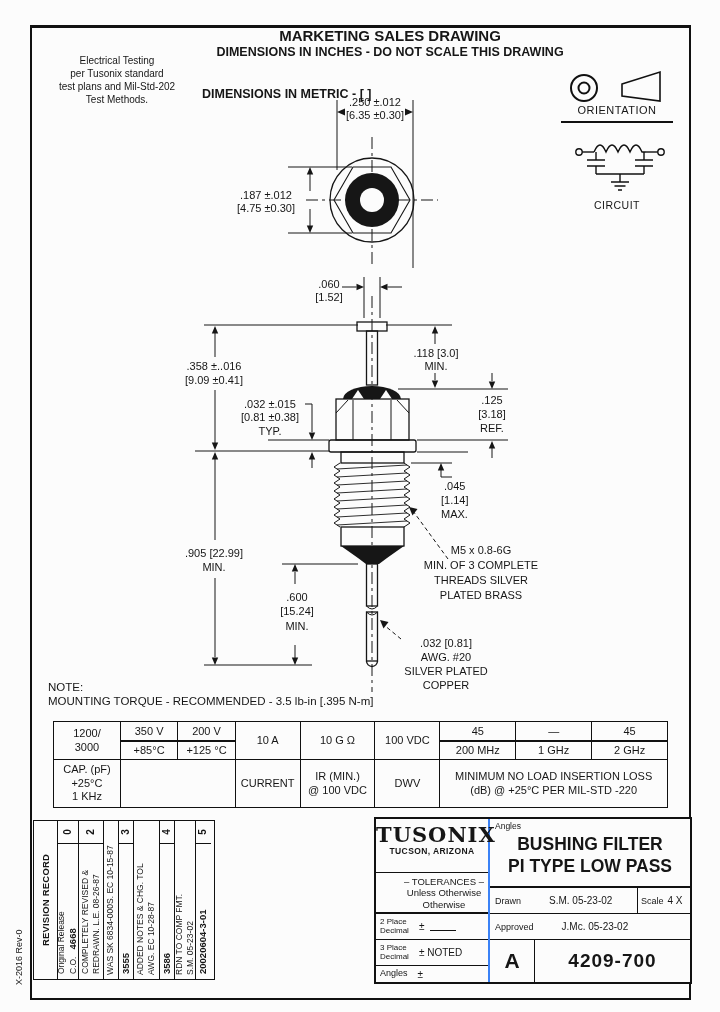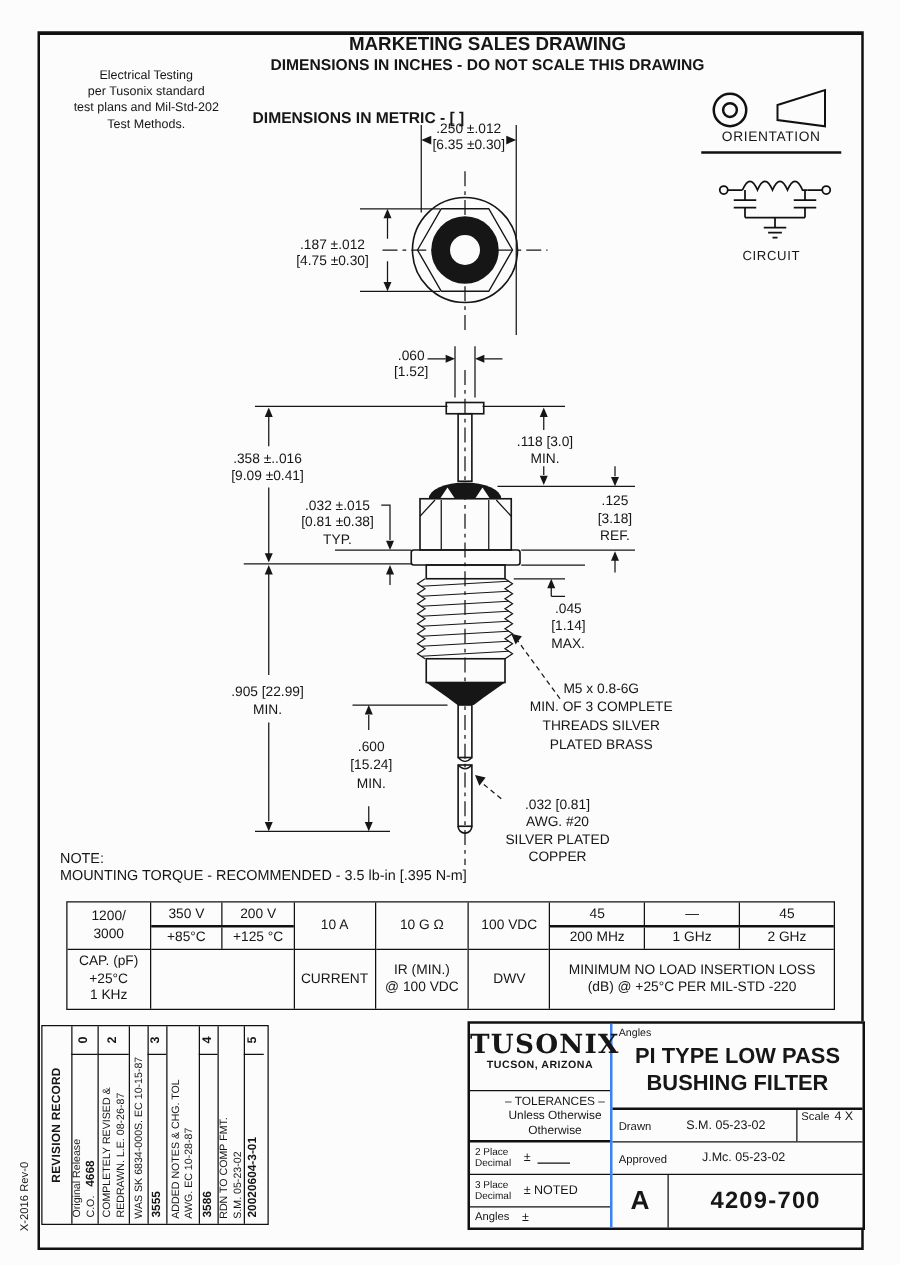--- a/index.html
+++ b/index.html
@@ -53,21 +53,21 @@
   .prow{height:25px;border-bottom:1px solid #111;display:flex;align-items:center;font-size:8px;line-height:1.1;padding-left:4px;}
   .prow:last-child{border-bottom:none;flex:1;}
   .prow .pv{font-size:10px;margin-left:10px;}
   .blank{display:inline-block;width:26px;border-bottom:1px solid #111;height:8px;margin-left:6px;}
   .trow-title{height:67px;border-bottom:2px solid #111;position:relative;}
   .trow-title .lab{position:absolute;left:5px;top:2px;font-size:8.5px;}
   .trow-title .tt{margin-top:15px;text-align:center;font-size:17.5px;font-weight:bold;line-height:1.25;}
   .trow{height:25px;border-bottom:1px solid #111;display:flex;align-items:center;position:relative;}
   .trow .lab{font-size:9px;padding-left:5px;}
   .trow .val{font-size:10px;margin-left:28px;flex:1;}
-  .scalecell{width:52px;height:100%;border-left:1px solid #111;display:flex;align-items:flex-start;}
+  .scalecell{width:52px;height:100%;border-left:1px solid #111;display:flex;align-items:center;}
   .scalecell .lab{padding-left:3px;}
   .scalecell .val{margin-left:4px;}
   .trow-num{flex:1;display:flex;}
   .sizecell{width:44px;border-right:1px solid #111;display:flex;align-items:center;justify-content:center;font-size:21px;font-weight:bold;}
   .numcell{flex:1;display:flex;align-items:center;justify-content:center;font-size:19px;font-weight:bold;letter-spacing:1px;}
   
   .margintxt{left:-36px;top:925px;width:110px;transform:rotate(-90deg);font-size:9px;text-align:left;}
   
   svg text{font-family:"Liberation Sans",sans-serif;font-size:11px;fill:#161616;}
   svg .st{text-anchor:middle;}
@@ -388,22 +388,22 @@
       </div>
       <div class="prow">
         <span style="font-size:9px;">Angles</span>
         <span class="pv">±</span>
       </div>
     </div>
     <div class="tright">
       <div class="trow-title">
         <span class="lab">Angles</span>
         <div class="tt">
+          <div>BUSHING FILTER</div>
           <div>PI TYPE LOW PASS</div>
-          <div>BUSHING FILTER</div>
         </div>
       </div>
       <div class="trow">
         <span class="lab">Drawn</span>
         <span class="val">S.M. 05-23-02</span>
         <div class="scalecell">
           <span class="lab">Scale</span>
           <span class="val" style="margin-left:4px;">4 X</span>
         </div>
       </div>

